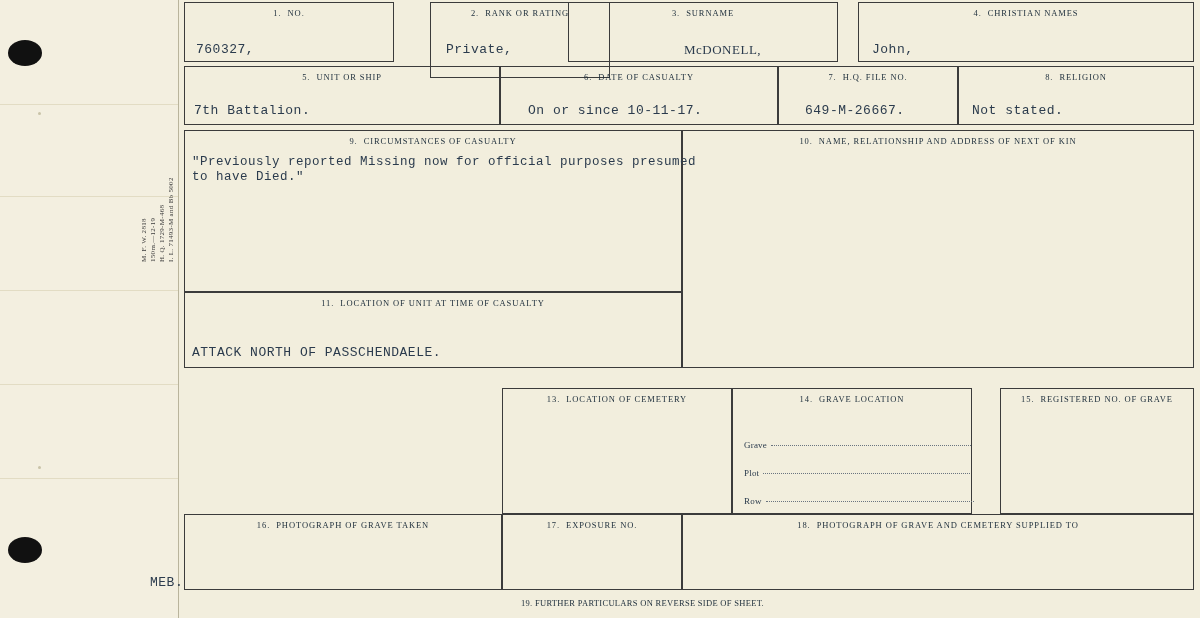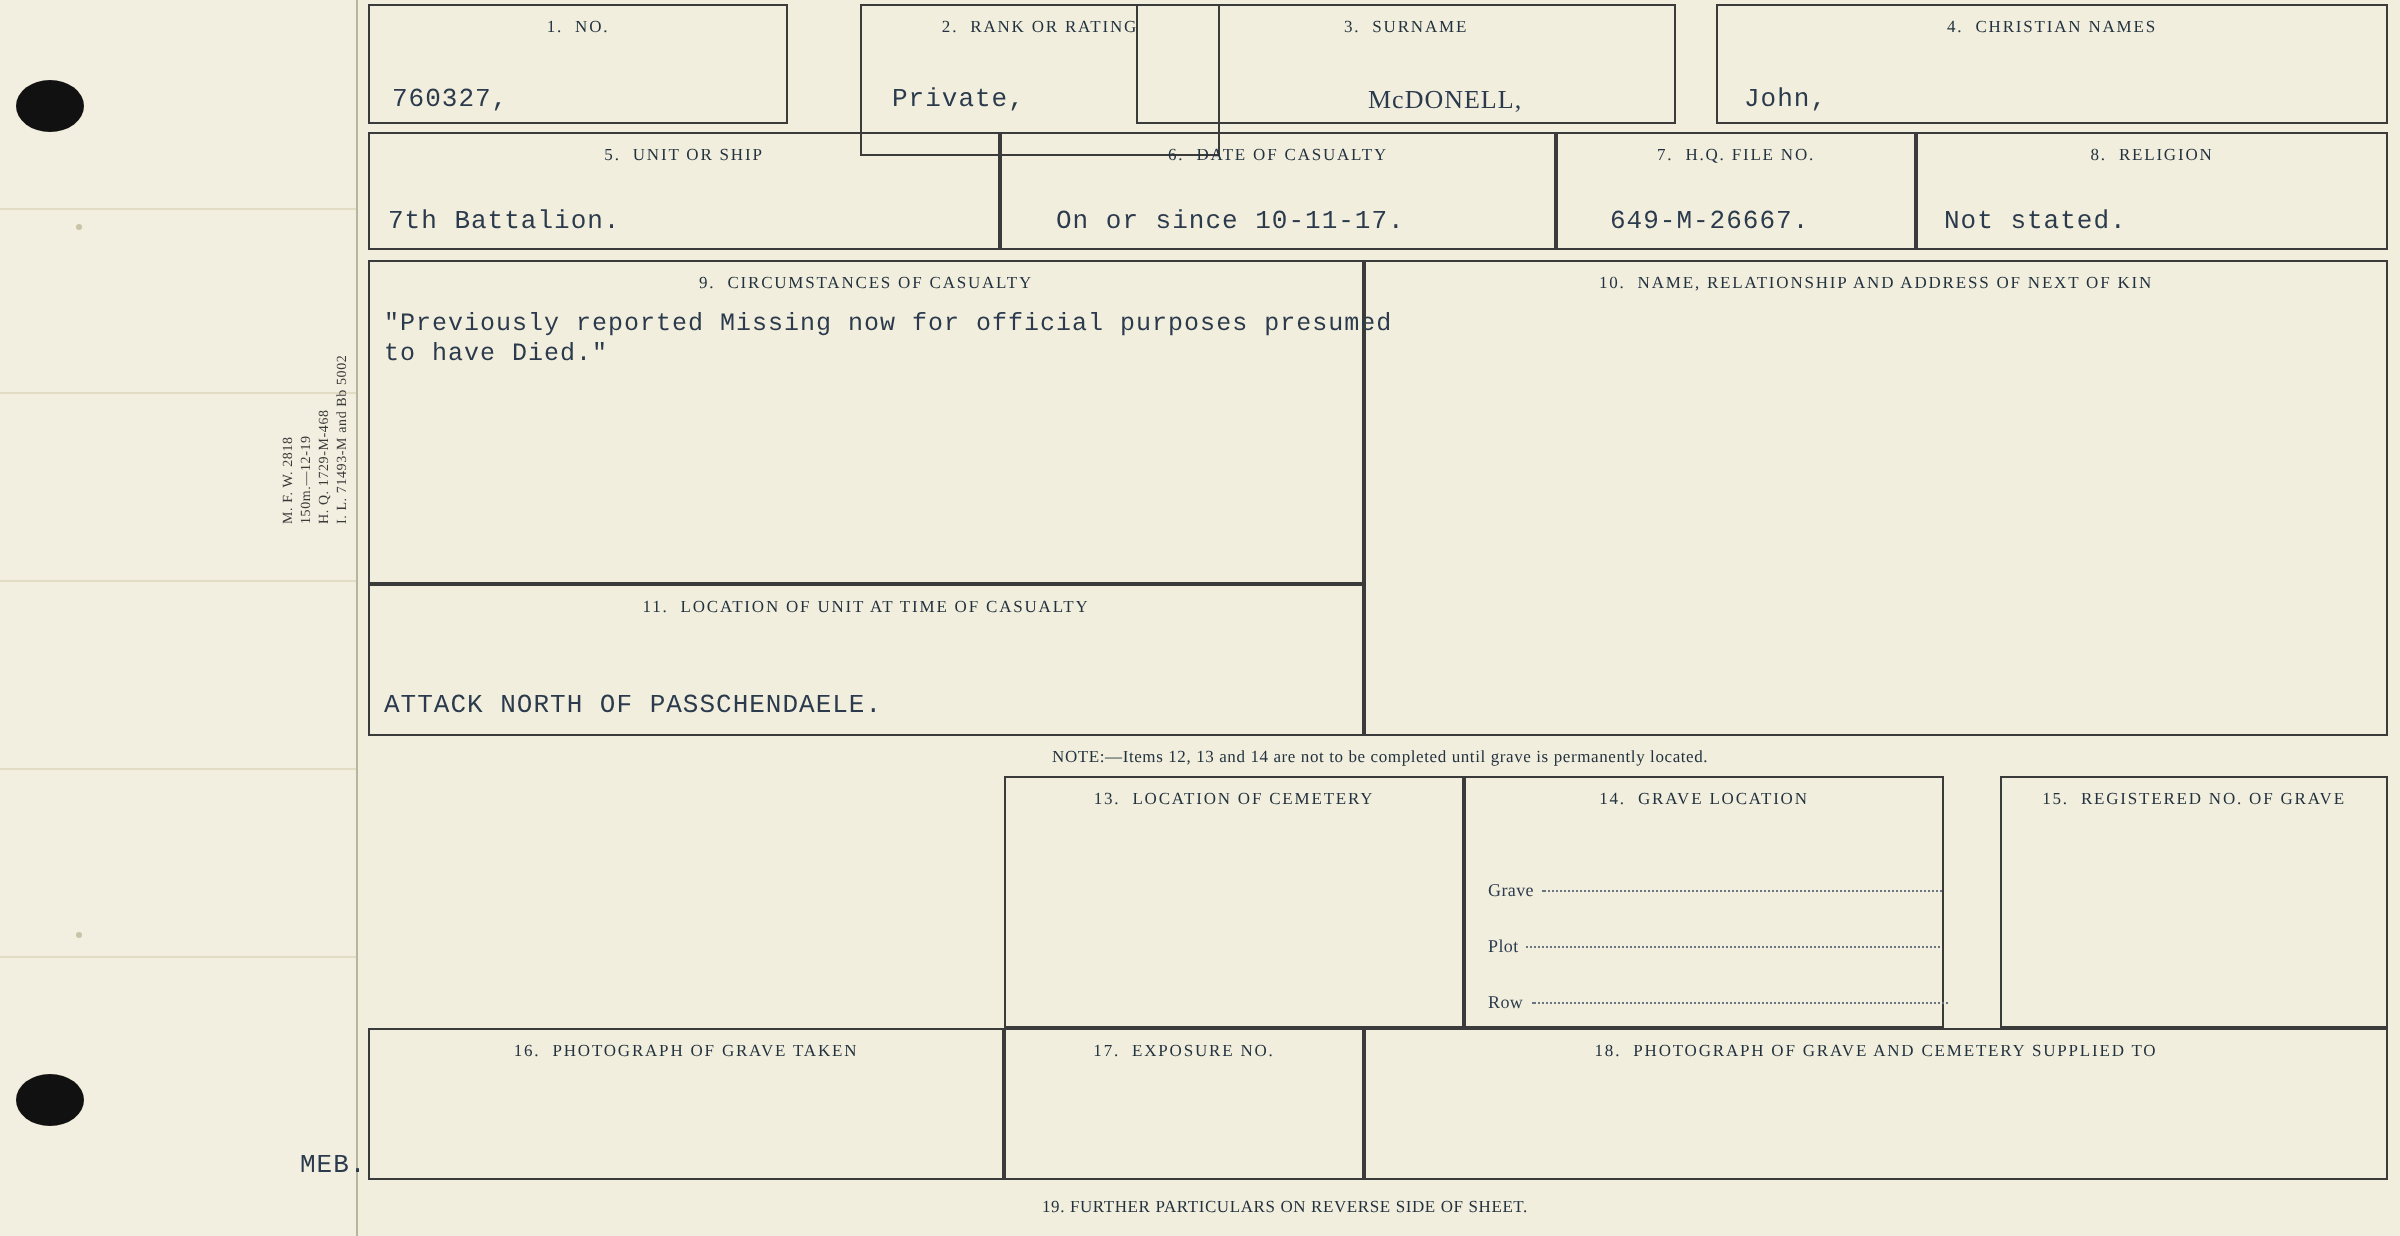--- a/index.html
+++ b/index.html
@@ -197,21 +197,20 @@
     <div class="box" style="left:504px; top:130px; width:512px; height:238px;">
       <div class="hdr">10.&nbsp; NAME, RELATIONSHIP AND ADDRESS OF NEXT OF KIN</div>
     </div>
     <div class="val" style="left:516px; top:160px;"></div>
 
     <div class="box" style="left:6px; top:292px; width:498px; height:76px;">
       <div class="hdr">11.&nbsp; LOCATION OF UNIT AT TIME OF CASUALTY</div>
     </div>
     <div class="val big" style="left:14px; top:345px;">ATTACK NORTH OF PASSCHENDAELE.</div>
 
-    <div class="note" style="left:348px; top:373px;">NOTE:—Items 12, 13 and 14 are not to be completed until grave is permanently located.</div>
 
     <div class="box" style="left:324px; top:388px; width:230px; height:126px;">
       <div class="hdr">13.&nbsp; LOCATION OF CEMETERY</div>
     </div>
     <div class="box" style="left:554px; top:388px; width:240px; height:126px;">
       <div class="hdr">14.&nbsp; GRAVE LOCATION</div>
     </div>
     <div class="box" style="left:822px; top:388px; width:194px; height:126px;">
       <div class="hdr">15.&nbsp; REGISTERED NO. OF GRAVE</div>
     </div>

